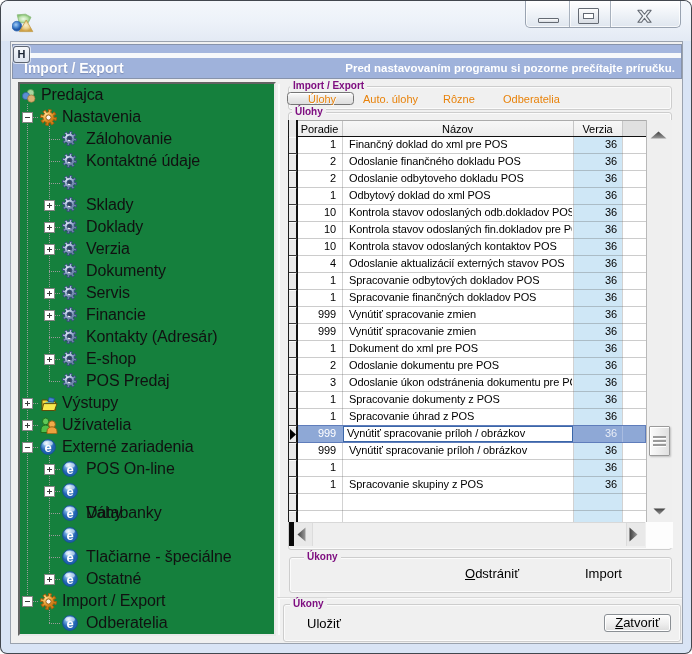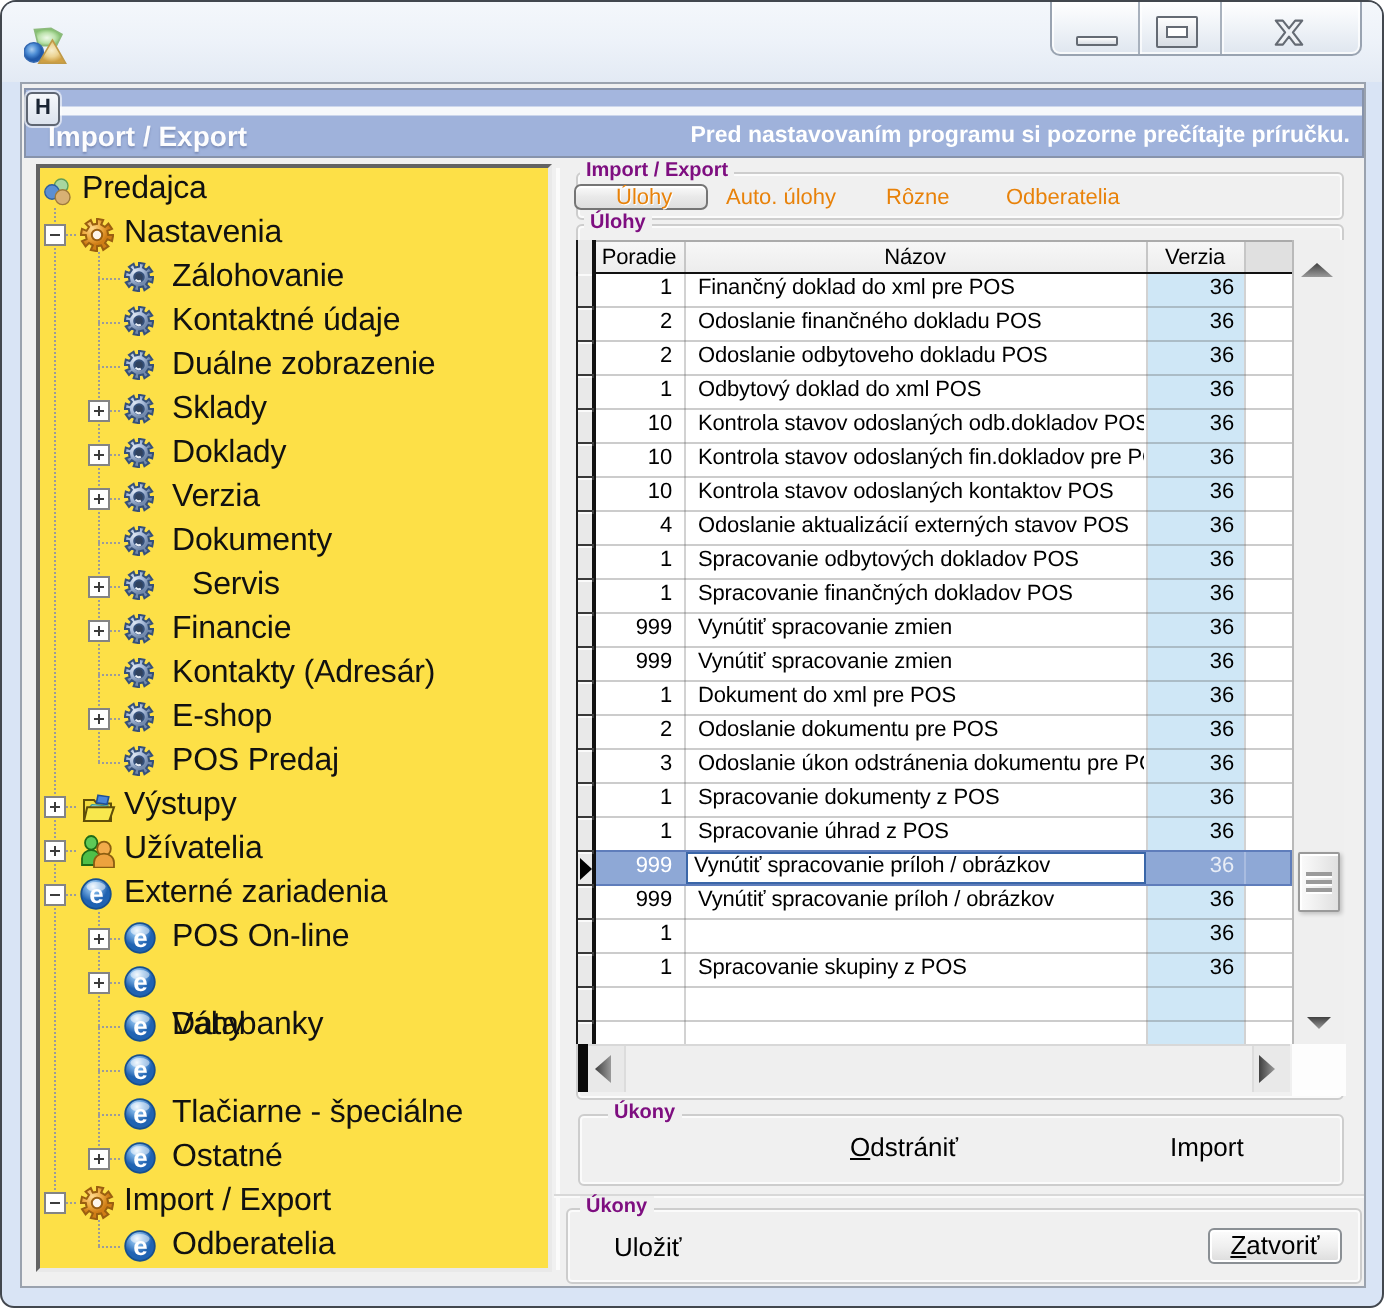--- a/index.html
+++ b/index.html
@@ -8,21 +8,21 @@
 .frame { position:absolute; left:1px; top:1px; width:690px; height:651.5px; border-radius:7px 7px 6px 6px; background:#d9e4f5; overflow:hidden; }
 .titlebar { position:absolute; left:0; top:0; width:690px; height:40px; background:linear-gradient(180deg,#f4f7fb 0%,#edf2f9 50%,#e3eaf4 100%); }
 .title-text { position:absolute; left:37.5px; top:10.5px; font-size:17.5px; letter-spacing:0; color:#191919; }
 .capgroup { position:absolute; left:524px; top:0; width:156px; height:27px; background:linear-gradient(180deg,#ffffff 0%,#f2f5f9 40%,#dfe6ef 100%); border:1px solid #99a3b1; border-top:none; border-radius:0 0 5px 5px; box-shadow:inset 0 0 0 1px rgba(255,255,255,.75); }
 .capsep { position:absolute; top:0; width:1px; height:26px; background:#a8b1bd; box-shadow:1px 0 0 rgba(255,255,255,.7); }
 .client { position:absolute; left:9px; top:40px; width:673px; height:603px; border:1px solid #9aa2ae; background:#f0f0f0; }
 .hdrbar { position:absolute; left:11px; top:43px; width:670px; height:35px; border:1px solid #8793ab; background:linear-gradient(180deg,#a4b6de 0 8px,#f6f8fb 8.5px 12.5px,#9fb2db 13px 100%); }
 .hdr-l { position:absolute; left:11px; bottom:2px; font-size:14px; font-weight:bold; color:#fdfdfe; text-shadow:0 1px 1px rgba(90,105,150,.5); }
 .hdr-r { position:absolute; right:6px; bottom:4px; font-size:11.5px; font-weight:bold; color:#ffffff; }
 .hbtn { position:absolute; left:12px; top:45px; width:17px; height:17px; border:1px solid #5f6672; border-radius:3px; background:linear-gradient(180deg,#f6f8fb,#dce3ee); font-size:11px; font-weight:bold; color:#1a2433; text-align:center; line-height:15px; box-shadow:0 0 0 1px rgba(255,255,255,.6); }
-.treebox { position:absolute; left:17px; top:81px; width:258px; height:554px; background:#fde047; border-top:2px solid #636363; border-left:2px solid #636363; border-right:2px solid #e9e9e9; border-bottom:2px solid #e9e9e9; }
+.treebox { position:absolute; left:17px; top:81px; width:258px; height:554px; background:#15803d; border-top:2px solid #636363; border-left:2px solid #636363; border-right:2px solid #e9e9e9; border-bottom:2px solid #e9e9e9; }
 .trow { position:absolute; height:22px; line-height:22px; font-size:16px; letter-spacing:-0.1px; color:#111; white-space:nowrap; }
 .ticon { position:absolute; }
 .vdot { position:absolute; width:1px; background-image:repeating-linear-gradient(to bottom,#9b9b9b 0 1px,transparent 1px 2px); }
 .hdot { position:absolute; height:1px; background-image:repeating-linear-gradient(to right,#9b9b9b 0 1px,transparent 1px 2px); }
 .expbox { position:absolute; width:11px; height:11px; background:#fff; border:1px solid #848484; }
 .expbox .h { position:absolute; left:2px; top:4px; width:5px; height:1px; background:#3c3c3c; }
 .expbox .v { position:absolute; left:4px; top:2px; width:1px; height:5px; background:#3c3c3c; }
 .gb { position:absolute; border:1px solid #cdcdcd; border-radius:3px; box-shadow:inset 0 0 0 1px #fbfbfb; }
 .gblabel { position:absolute; font-size:10px; font-weight:bold; color:#7e0e80; background:#f0f0f0; padding:0 3px; white-space:nowrap; }
 .tabbtn { position:absolute; left:285.5px; top:91px; width:67.5px; height:13px; border:1px solid #757575; border-radius:3.5px; background:linear-gradient(180deg,#fbfbfb,#e9e9e9 50%,#dedede); box-shadow:inset 0 1px 0 #fff; }
@@ -137,21 +137,20 @@
               <radialGradient id="gb" cx="35%" cy="30%">
                 <stop offset="0%" stop-color="#dde6f2"></stop>
                 <stop offset="60%" stop-color="#a6b9d8"></stop>
                 <stop offset="100%" stop-color="#7188ab"></stop>
               </radialGradient>
             </defs>
             <path d="M7.5,0.4 L10.2,0.9 L9.5,2.8 L11.1,3.9 L12.5,2.5 L14.1,4.8 L12.2,5.5 L12.6,7.5 L14.6,7.5 L14.1,10.2 L12.2,9.5 L11.1,11.1 L12.5,12.5 L10.2,14.1 L9.5,12.2 L7.5,12.6 L7.5,14.6 L4.8,14.1 L5.5,12.2 L3.9,11.1 L2.5,12.5 L0.9,10.2 L2.8,9.5 L2.4,7.5 L0.4,7.5 L0.9,4.8 L2.8,5.5 L3.9,3.9 L2.5,2.5 L4.8,0.9 L5.5,2.8 L7.5,2.4 Z" fill="url(#gb)" stroke="#35507a" stroke-width="1"></path>
             <circle cx="7.5" cy="7.5" r="2.4" fill="#31435f" stroke="#35507a" stroke-width="1"></circle>
             <path d="M5.8 8.8 a2.2 2.2 0 0 0 2.6 0.6" stroke="#e8eef6" stroke-width="1.1" fill="none"></path>
           </svg></div>
-<div class="trow" style="left:66px;top:88px">Duálne zobrazenie</div>
 <div class="hdot" style="left:29px;top:121px;width:11px"></div>
 <div class="expbox" style="left:24px;top:116px">
           <div class="h"></div>
           <div class="v"></div>
         </div>
 <div class="ticon" style="left:42px;top:113px"><svg width="15" height="15" viewBox="0 0 15 15">
             <defs>
               <radialGradient id="gb" cx="35%" cy="30%">
                 <stop offset="0%" stop-color="#dde6f2"></stop>
                 <stop offset="60%" stop-color="#a6b9d8"></stop>
@@ -223,21 +222,21 @@
               <radialGradient id="gb" cx="35%" cy="30%">
                 <stop offset="0%" stop-color="#dde6f2"></stop>
                 <stop offset="60%" stop-color="#a6b9d8"></stop>
                 <stop offset="100%" stop-color="#7188ab"></stop>
               </radialGradient>
             </defs>
             <path d="M7.5,0.4 L10.2,0.9 L9.5,2.8 L11.1,3.9 L12.5,2.5 L14.1,4.8 L12.2,5.5 L12.6,7.5 L14.6,7.5 L14.1,10.2 L12.2,9.5 L11.1,11.1 L12.5,12.5 L10.2,14.1 L9.5,12.2 L7.5,12.6 L7.5,14.6 L4.8,14.1 L5.5,12.2 L3.9,11.1 L2.5,12.5 L0.9,10.2 L2.8,9.5 L2.4,7.5 L0.4,7.5 L0.9,4.8 L2.8,5.5 L3.9,3.9 L2.5,2.5 L4.8,0.9 L5.5,2.8 L7.5,2.4 Z" fill="url(#gb)" stroke="#35507a" stroke-width="1"></path>
             <circle cx="7.5" cy="7.5" r="2.4" fill="#31435f" stroke="#35507a" stroke-width="1"></circle>
             <path d="M5.8 8.8 a2.2 2.2 0 0 0 2.6 0.6" stroke="#e8eef6" stroke-width="1.1" fill="none"></path>
           </svg></div>
-<div class="trow" style="left:76px;top:198px">Servis</div>
+<div class="trow" style="left:66px;top:198px">Servis</div>
 <div class="hdot" style="left:29px;top:231px;width:11px"></div>
 <div class="expbox" style="left:24px;top:226px">
           <div class="h"></div>
           <div class="v"></div>
         </div>
 <div class="ticon" style="left:42px;top:223px"><svg width="15" height="15" viewBox="0 0 15 15">
             <defs>
               <radialGradient id="gb" cx="35%" cy="30%">
                 <stop offset="0%" stop-color="#dde6f2"></stop>
                 <stop offset="60%" stop-color="#a6b9d8"></stop>
@@ -657,19 +656,19 @@
         <path d="M8.5 0.5 L8.5 14.5 L0.5 7.5 Z" fill="url(#ah)"></path>
       </svg>
 <svg class="abs" style="left:628px;top:526px" width="9" height="15" viewBox="0 0 9 15">
         <path d="M0.5 0.5 L0.5 14.5 L8.5 7.5 Z" fill="url(#ah)"></path>
       </svg>
 <div class="abs" style="left:276px;top:596px;width:405px;height:1px;background:#d8d8d8"></div>
 <div class="abs" style="left:276px;top:597px;width:405px;height:1px;background:#fafafa"></div>
 <div class="abs" style="left:644.5px;top:521px;width:27px;height:26px;background:#fdfdfd"></div>
 <div class="gb" style="left:288px;top:556px;width:383px;height:36px"></div>
 <div class="gblabel" style="left:303px;top:550px">Úkony</div>
-<div class="flatbtn" style="left:424px;top:565px"><span style="text-decoration:underline">O</span>dstrániť</div>
+<div class="flatbtn" style="left:464px;top:565px"><span style="text-decoration:underline">O</span>dstrániť</div>
 <div class="flatbtn" style="left:584px;top:565px">Import</div>
 <div class="gb" style="left:282px;top:603px;width:398px;height:38px"></div>
 <div class="gblabel" style="left:289px;top:597px">Úkony</div>
 <div class="flatbtn" style="left:306px;top:615px">Uložiť</div>
 <div class="btn" style="left:603px;top:613px;width:67px;height:18px;line-height:16px"><span style="text-decoration:underline">Z</span>atvoriť</div>
 </div>
   </div>
 </body></html>

